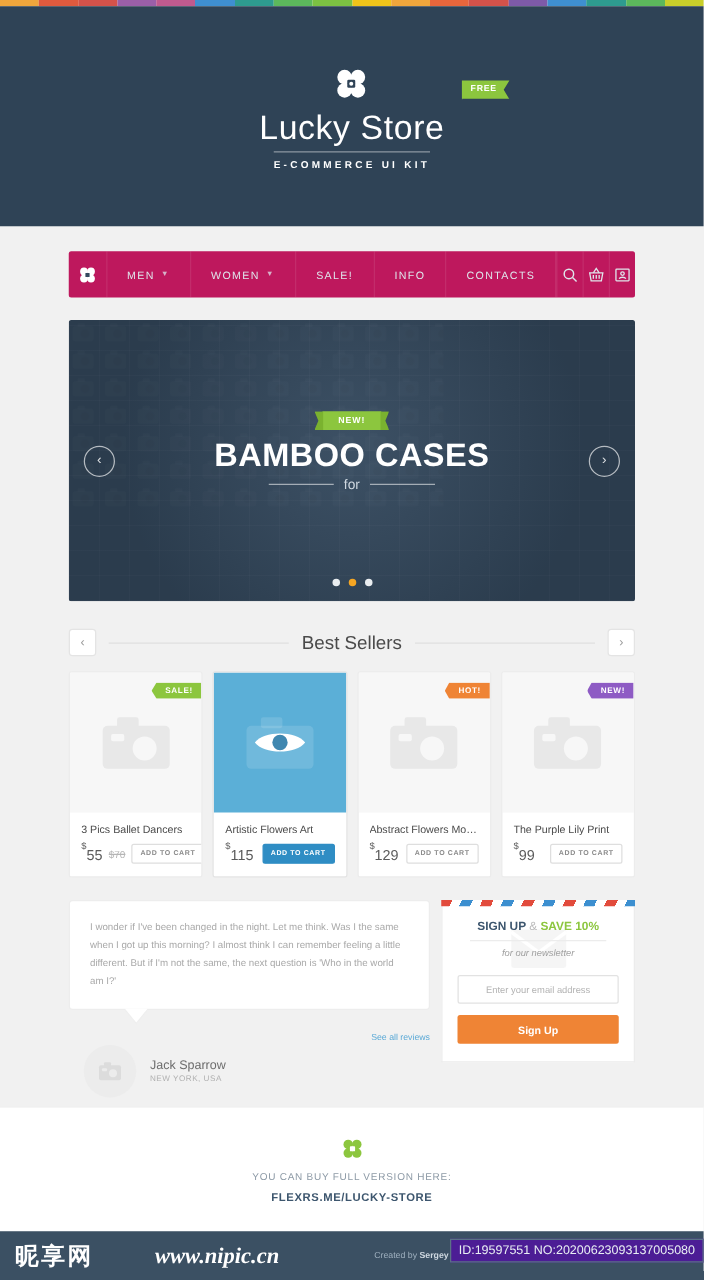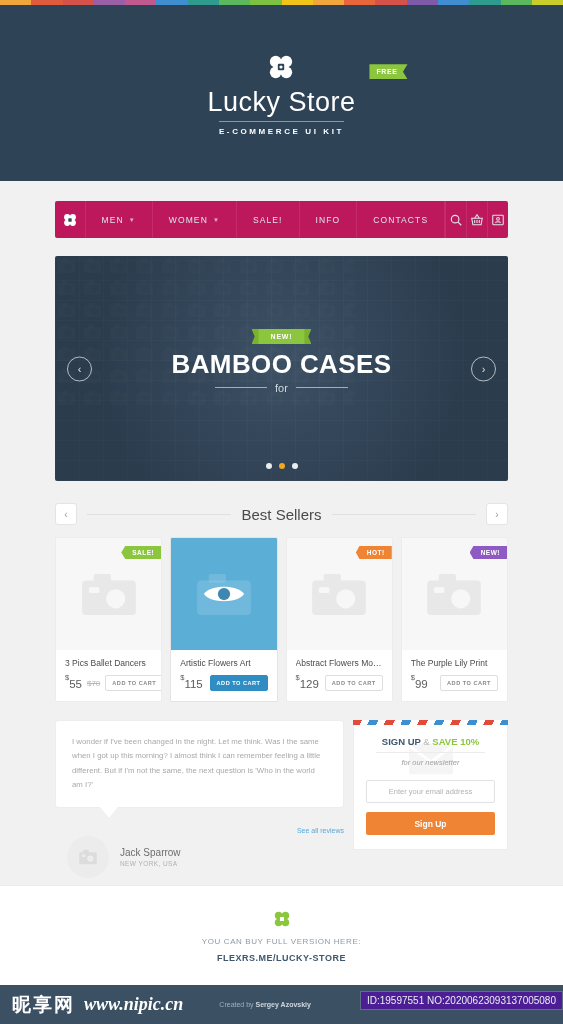--- a/index.html
+++ b/index.html
@@ -281,21 +281,21 @@
     display: flex; flex-direction: column; align-items: center;
     justify-content: center; gap: 7px;
   }
   .footer-clover { width: 22px; height: 22px; }
   .footer-l1 { font-size: 8px; color: #8d9aa6; letter-spacing: .6px; }
   .footer-l2 { font-size: 9px; color: #3d566e; font-weight: 700; letter-spacing: .5px; }
 
   
   .wm {
     position: absolute; left: 0; right: 0; bottom: 0; height: 39px;
-    background: #3b5063; display: flex; align-items: center; padding-left: 12px;
+    background: #3b5063; display: flex; align-items: center; padding-left: 12px; gap: 40px;
   }
   .wm-cn {
     color: #fff; font-size: 19px; font-weight: 700; letter-spacing: 2px;
     font-family: "DejaVu Sans", sans-serif;
   }
   .wm-url {
     color: #fff; font-size: 18px; font-weight: 700; font-style: italic;
     margin-left: 9px; font-family: "Liberation Serif", serif;
   }
   .wm-by { color: #9fb0bf; font-size: 7px; margin-left: 36px; }

